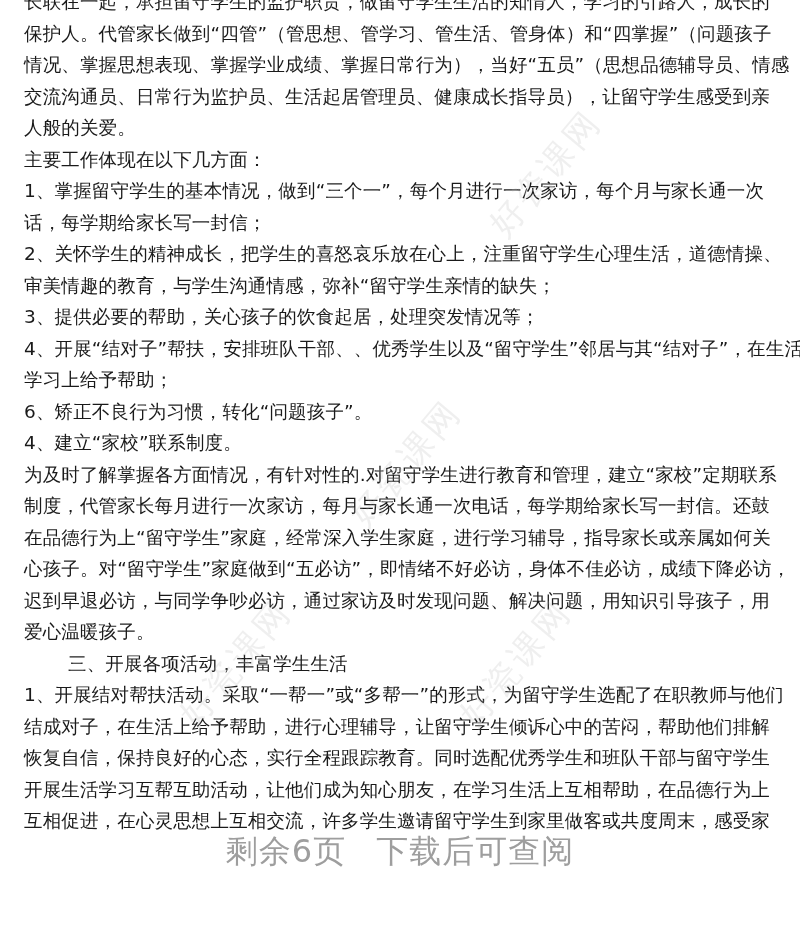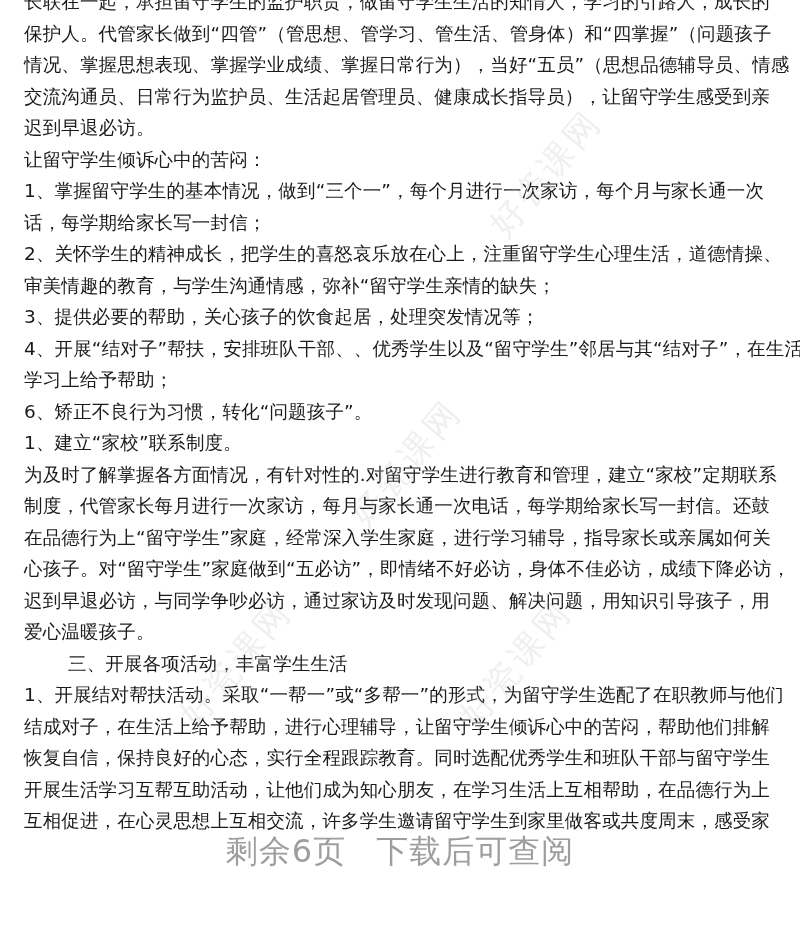--- a/index.html
+++ b/index.html
@@ -54,31 +54,31 @@
   .more .gap { display: inline-block; width: 30px; }
 </style>
 </head>
 <body>
 
 <div class="doc">
   <div class="line">长联在一起，承担留守学生的监护职责，做留守学生生活的知情人，学习的引路人，成长的</div>
   <div class="line">保护人。代管家长做到“四管”（管思想、管学习、管生活、管身体）和“四掌握”（问题孩子</div>
   <div class="line">情况、掌握思想表现、掌握学业成绩、掌握日常行为），当好“五员”（思想品德辅导员、情感</div>
   <div class="line">交流沟通员、日常行为监护员、生活起居管理员、健康成长指导员），让留守学生感受到亲</div>
-  <div class="line">迟到早退必访。</div>
-  <div class="line">让留守学生倾诉心中的苦闷：</div>
+  <div class="line">人般的关爱。</div>
+  <div class="line">主要工作体现在以下几方面：</div>
   <div class="line">1、掌握留守学生的基本情况，做到“三个一”，每个月进行一次家访，每个月与家长通一次</div>
   <div class="line">话，每学期给家长写一封信；</div>
   <div class="line">2、关怀学生的精神成长，把学生的喜怒哀乐放在心上，注重留守学生心理生活，道德情操、</div>
   <div class="line">审美情趣的教育，与学生沟通情感，弥补“留守学生亲情的缺失；</div>
   <div class="line">3、提供必要的帮助，关心孩子的饮食起居，处理突发情况等；</div>
   <div class="line">4、开展“结对子”帮扶，安排班队干部、、优秀学生以及“留守学生”邻居与其“结对子”，在生活、</div>
   <div class="line">学习上给予帮助；</div>
   <div class="line">6、矫正不良行为习惯，转化“问题孩子”。</div>
-  <div class="line">1、建立“家校”联系制度。</div>
+  <div class="line">4、建立“家校”联系制度。</div>
   <div class="line">为及时了解掌握各方面情况，有针对性的.对留守学生进行教育和管理，建立“家校”定期联系</div>
   <div class="line">制度，代管家长每月进行一次家访，每月与家长通一次电话，每学期给家长写一封信。还鼓</div>
   <div class="line">在品德行为上“留守学生”家庭，经常深入学生家庭，进行学习辅导，指导家长或亲属如何关</div>
   <div class="line">心孩子。对“留守学生”家庭做到“五必访”，即情绪不好必访，身体不佳必访，成绩下降必访，</div>
   <div class="line">迟到早退必访，与同学争吵必访，通过家访及时发现问题、解决问题，用知识引导孩子，用</div>
   <div class="line">爱心温暖孩子。</div>
   <div class="line bold">三、开展各项活动，丰富学生生活</div>
   <div class="line">1、开展结对帮扶活动。采取“一帮一”或“多帮一”的形式，为留守学生选配了在职教师与他们</div>
   <div class="line">结成对子，在生活上给予帮助，进行心理辅导，让留守学生倾诉心中的苦闷，帮助他们排解</div>
   <div class="line">恢复自信，保持良好的心态，实行全程跟踪教育。同时选配优秀学生和班队干部与留守学生</div>

